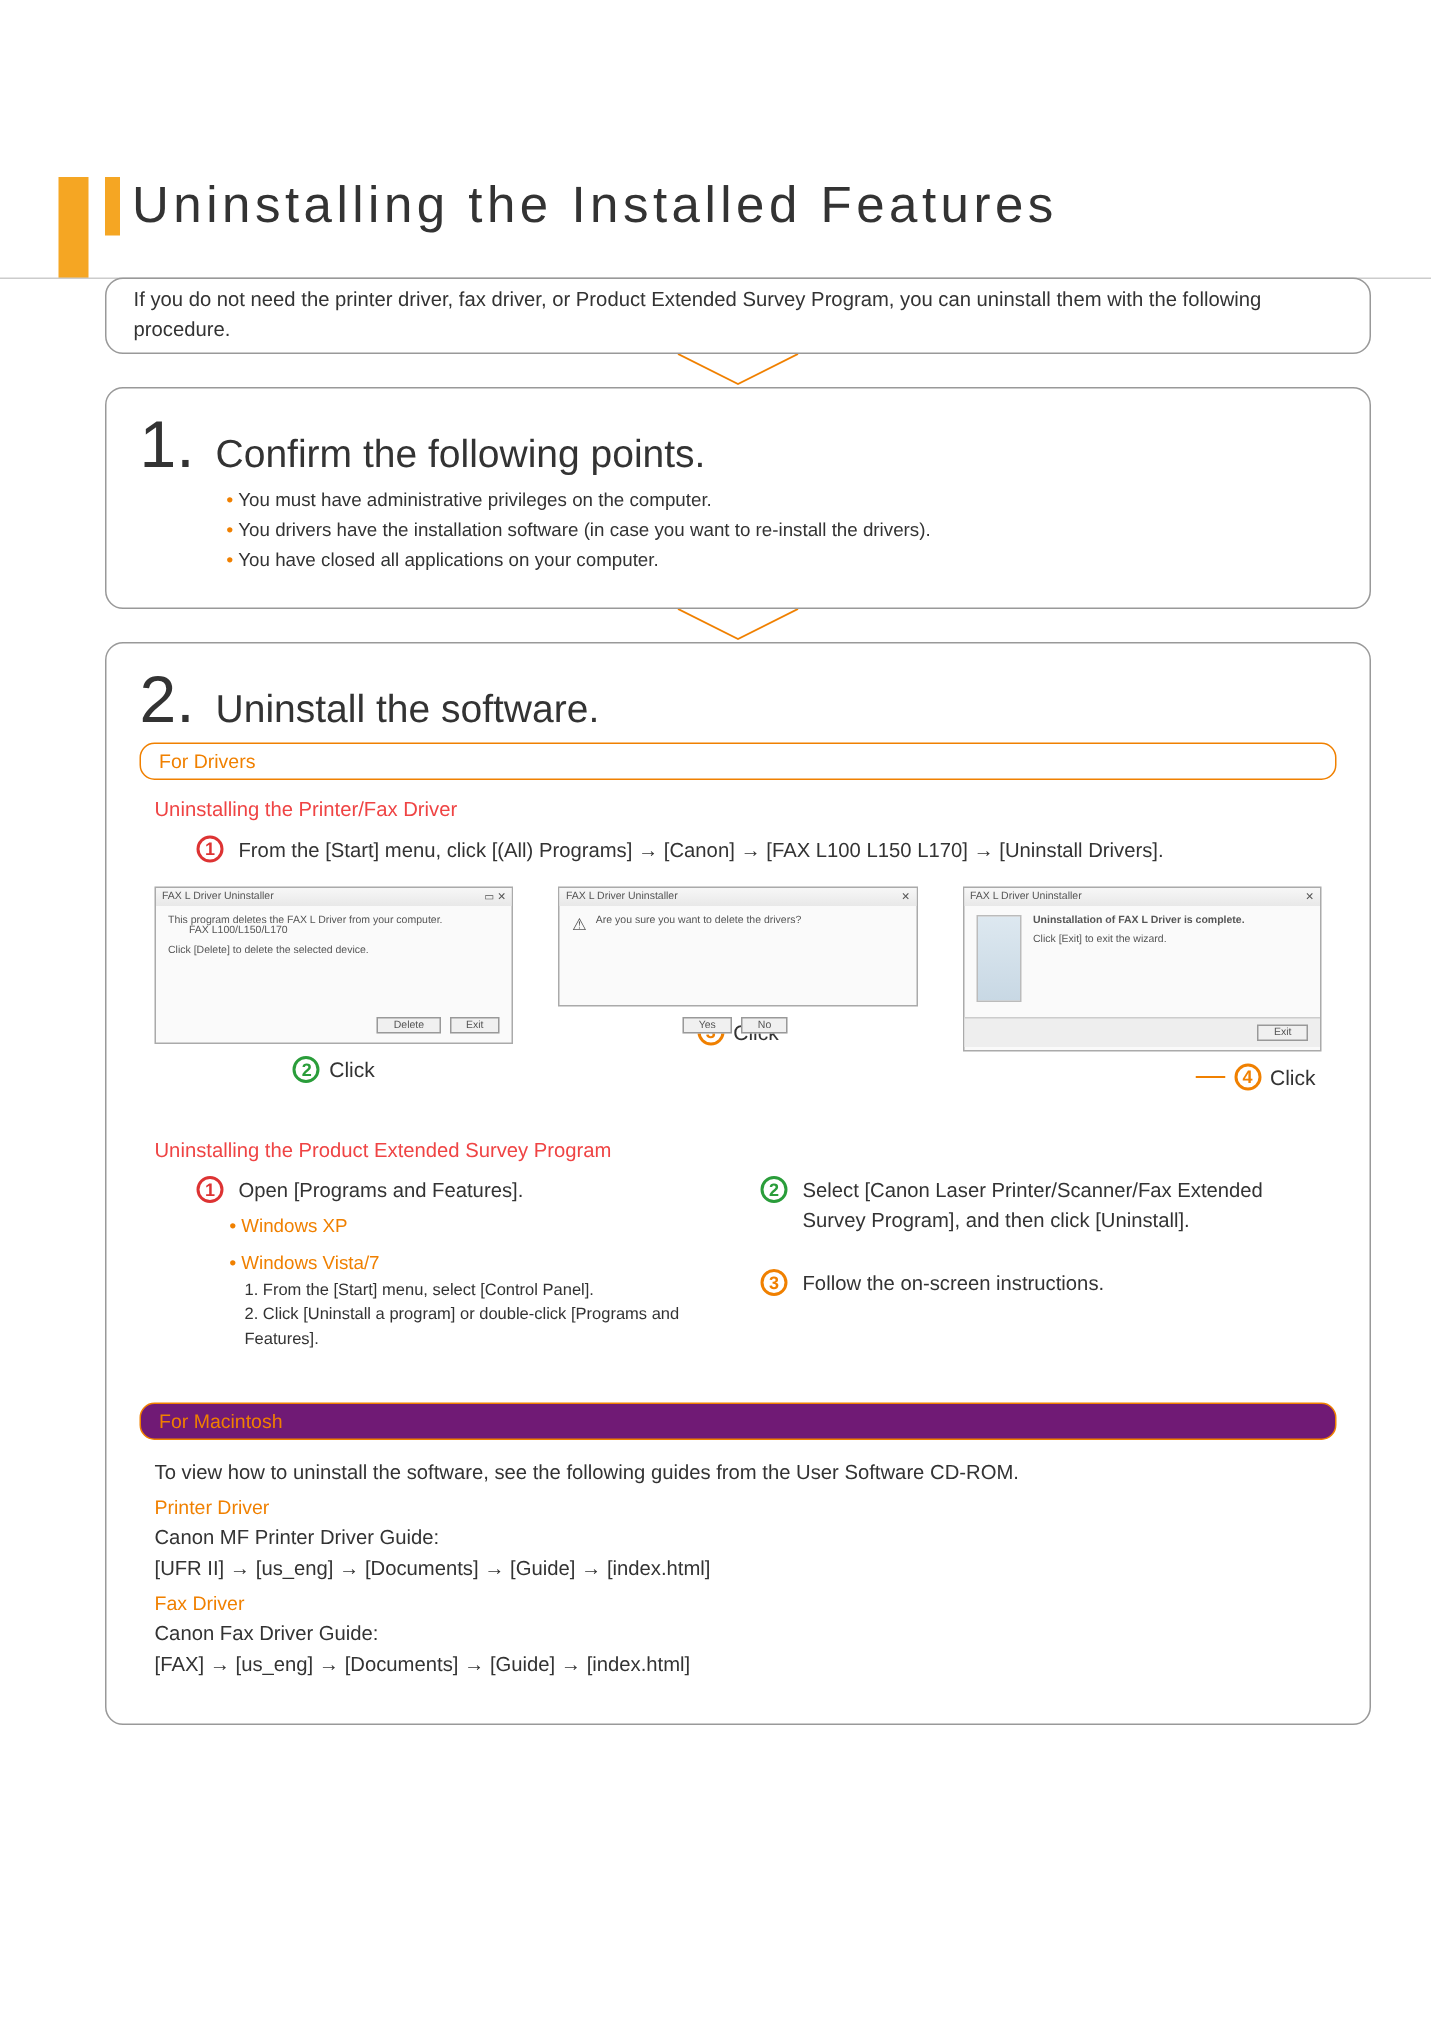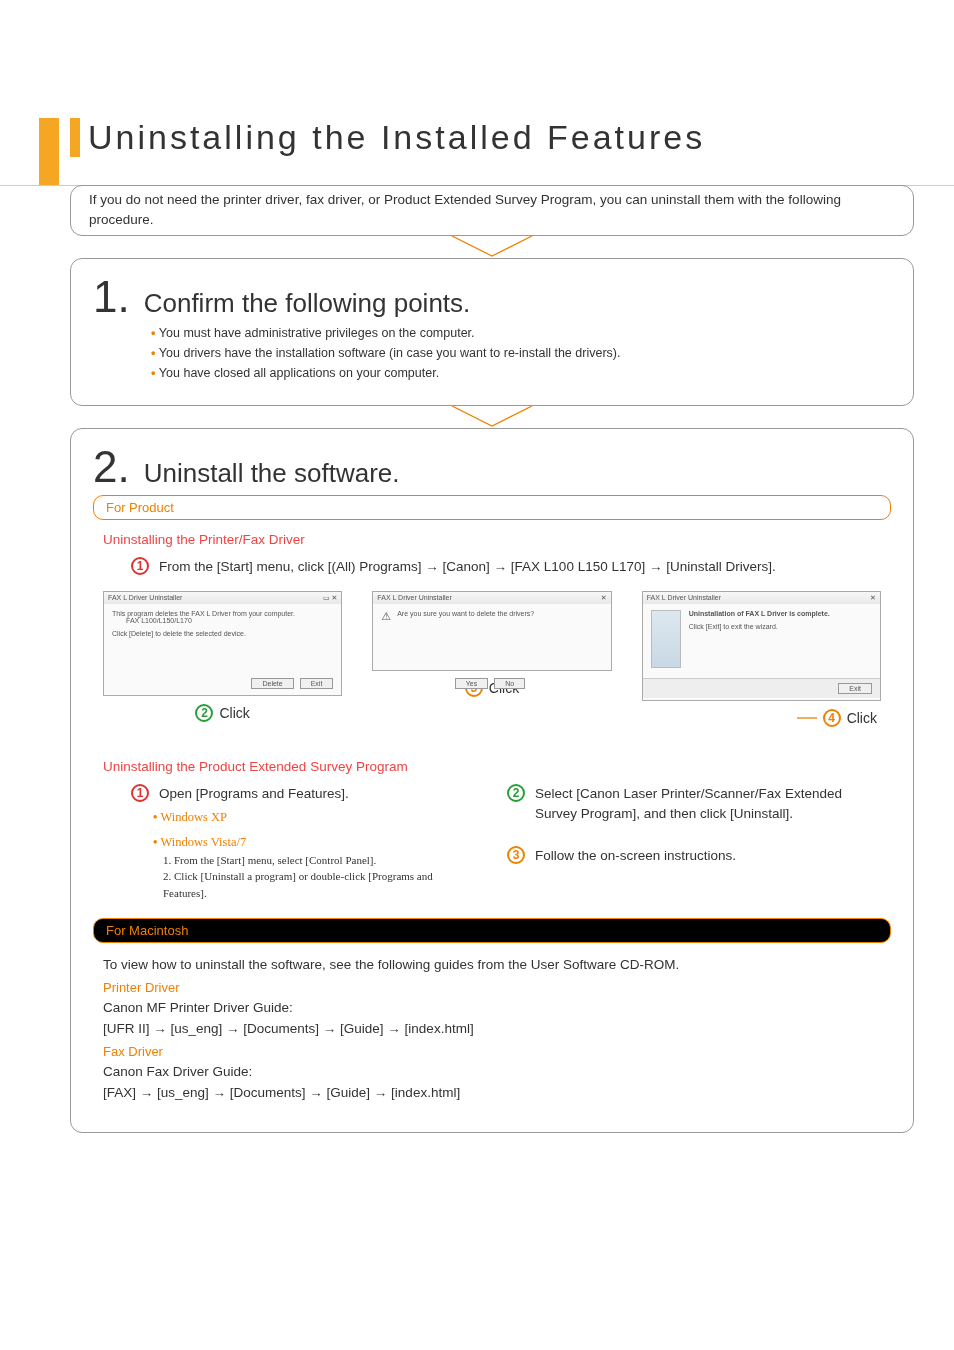--- a/index.html
+++ b/index.html
@@ -87,21 +87,21 @@
           <path class="arrow-line" d="M20 0 L60 20 L100 0"></path>
         </svg>
     </div>
 
     <div class="step-box" style="padding-bottom:28px;">
       <div class="step-head">
         <span class="step-num">2.</span>
         <span class="step-title">Uninstall the software.</span>
       </div>
 
-      <div class="os-pill">For Product</div>
+      <div class="os-pill">For Drivers</div>
 
       <div style="padding:0 10px;">
         <div class="section-sub">Uninstalling the Printer/Fax Driver</div>
 
         <div class="instr-row">
           <span class="badge red">1</span>
           <span class="instr-text">From the [Start] menu, click [(All) Programs] → [Canon] → [FAX L100 L150 L170] → [Uninstall Drivers].</span>
         </div>
 
         <div class="thumb-row">
@@ -177,41 +177,41 @@
         </div>
 
         <div class="section-sub" style="margin-top:32px;">Uninstalling the Product Extended Survey Program</div>
 
         <div class="two-col">
           <div>
             <div class="instr-row">
               <span class="badge red">1</span>
               <span class="instr-text">Open [Programs and Features].</span>
             </div>
-            <div class="sub-bullet" style="margin-left:50px;margin-top:4px;font-family:Liberation Serif, serif;">
+            <div class="sub-bullet" style="margin-left:50px;margin-top:4px;">
               <div class="hd">Windows XP</div>
               <div class="hd" style="margin-top:6px;">Windows Vista/7</div>
               <div class="txt">1. From the [Start] menu, select [Control Panel].</div>
               <div class="txt">2. Click [Uninstall a program] or double-click [Programs and Features].</div>
             </div>
           </div>
           <div>
             <div class="instr-row" style="margin-left:0;">
               <span class="badge green">2</span>
               <span class="instr-text">Select [Canon Laser Printer/Scanner/Fax Extended Survey Program], and then click [Uninstall].</span>
             </div>
             <div class="instr-row" style="margin-left:0;margin-top:22px;">
               <span class="badge orange">3</span>
               <span class="instr-text">Follow the on-screen instructions.</span>
             </div>
           </div>
         </div>
       </div>
 
-      <div class="os-pill" style="margin-top:17px;background:#000000;">For Macintosh</div>
+      <div class="os-pill" style="margin-top:34px;background:#701a75;">For Macintosh</div>
 
       <div class="mac-body" style="padding:0 10px;">
         <div>To view how to uninstall the software, see the following guides from the User Software CD-ROM.</div>
         <div class="hd">Printer Driver</div>
         <div>Canon MF Printer Driver Guide:</div>
         <div>[UFR II] → [us_eng] → [Documents] → [Guide] → [index.html]</div>
         <div class="hd">Fax Driver</div>
         <div>Canon Fax Driver Guide:</div>
         <div>[FAX] → [us_eng] → [Documents] → [Guide] → [index.html]</div>
       </div>

